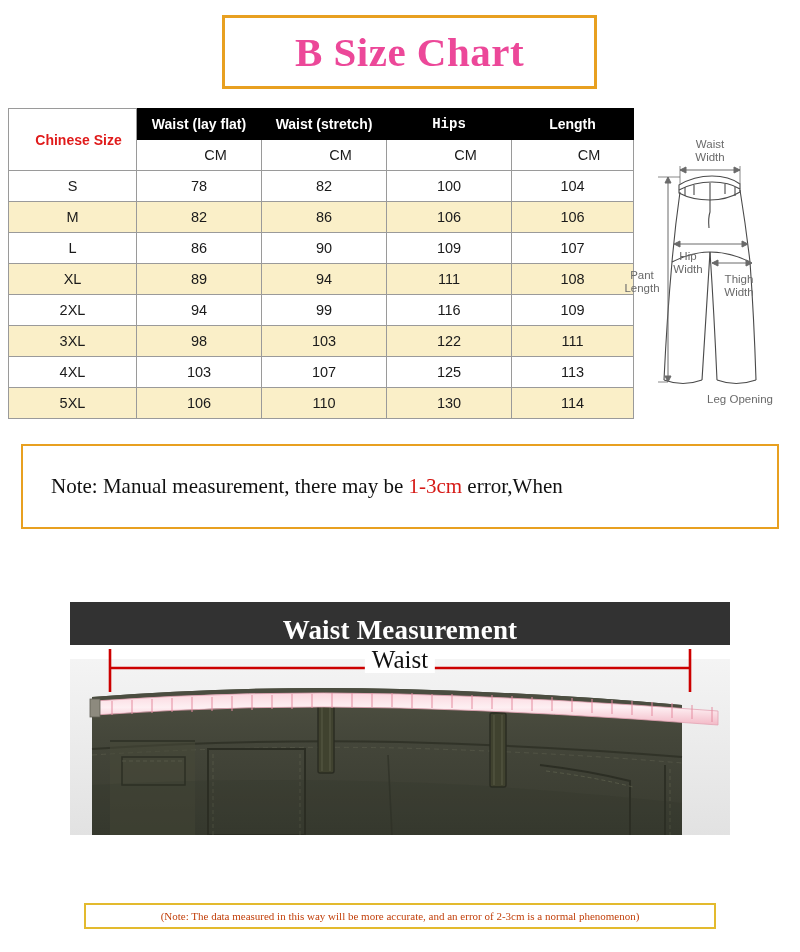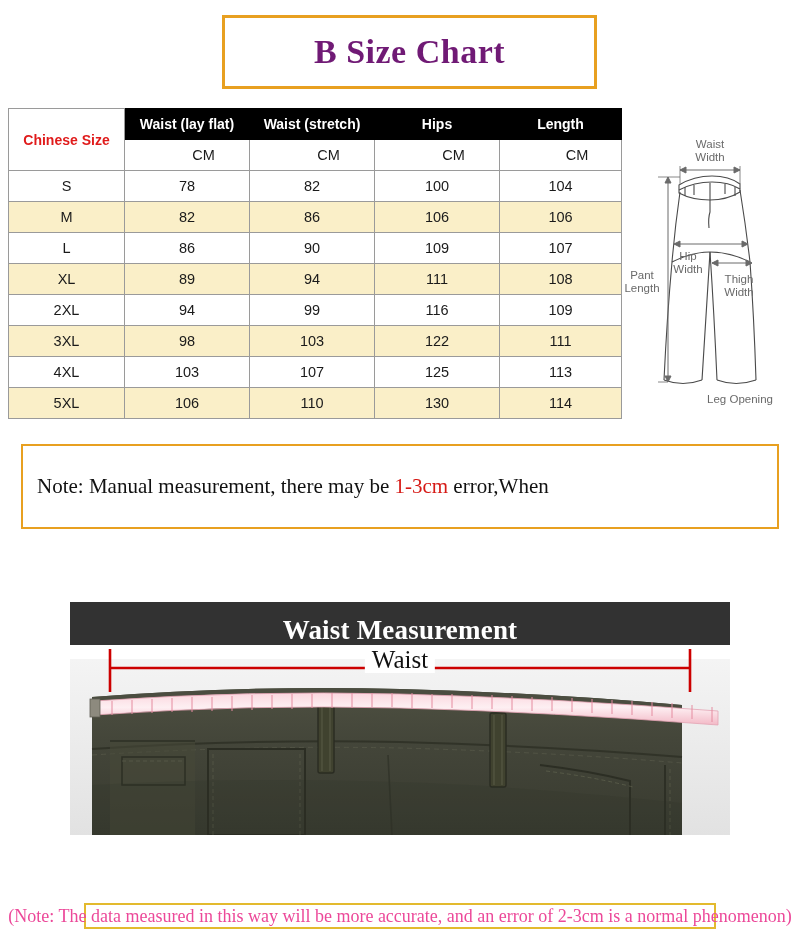--- a/index.html
+++ b/index.html
@@ -25,23 +25,23 @@
     box-sizing: border-box;
     border: 3px solid #e8a020;
     background: #ffffff;
     display: flex;
     align-items: center;
     justify-content: center;
   }
   #title-text {
     font-family: "Liberation Serif", serif;
     font-weight: bold;
-    font-size: 34px;
+    font-size: 41px;
     letter-spacing: 0.5px;
-    color: #701a75;
+    color: #ec4899;
     line-height: 1;
   }
 
   
   #size-table {
     position: absolute;
     left: 8px;
     top: 108px;
     width: 608px;
     border-collapse: collapse;
@@ -95,21 +95,21 @@
     left: 21px;
     top: 444px;
     width: 758px;
     height: 85px;
     box-sizing: border-box;
     border: 2px solid #e8a020;
     background: #ffffff;
     display: flex;
     flex-direction: column;
     justify-content: center;
-    padding: 0 14px;
+    padding: 0 28px;
   }
   #note-box .note-line {
     font-family: "Liberation Serif", serif;
     font-size: 21px;
     color: #111111;
     line-height: 1.55;
     white-space: nowrap;
   }
   .red { color: #d61a16; }
 
@@ -187,39 +187,39 @@
     height: 26px;
     box-sizing: border-box;
     border: 2px solid #e3ba2e;
     background: #ffffff;
     display: flex;
     align-items: center;
     justify-content: center;
   }
   #bottom-note-text {
     font-family: "Liberation Serif", serif;
-    font-size: 18px;
-    color: #ec4899;
+    font-size: 11px;
+    color: #c2410c;
     white-space: nowrap;
   }
 </style>
 </head>
 <body>
 
 <div id="title-box">
   <div id="title-text">B Size Chart</div>
 </div>
 
 <table id="size-table">
   <tbody id="size-table-body">
       <tr>
-        <td class="size-corner" rowspan="2" style="width: 115px;">Chinese Size</td>
+        <td class="size-corner" rowspan="2" style="width: 115px; padding-left: 12px;">Chinese Size</td>
         <th class="hdr-dark" style="width: 124px; margin-top: 33px;">Waist  (lay flat)</th>
         <th class="hdr-dark" style="width: 124px;">Waist  (stretch)</th>
-        <th class="hdr-dark" style="width: 124px;">Hips</th>
+        <th class="hdr-dark" style="width: 124px; font-family: Liberation Mono, monospace;">Hips</th>
         <th class="hdr-dark" style="width: 121px;">Length</th>
       </tr>
       <tr>
         <td class="unit-cell">CM</td>
         <td class="unit-cell">CM</td>
         <td class="unit-cell">CM</td>
         <td class="unit-cell">CM</td>
       </tr>
       <tr class="row-plain">
         <td>S</td>

